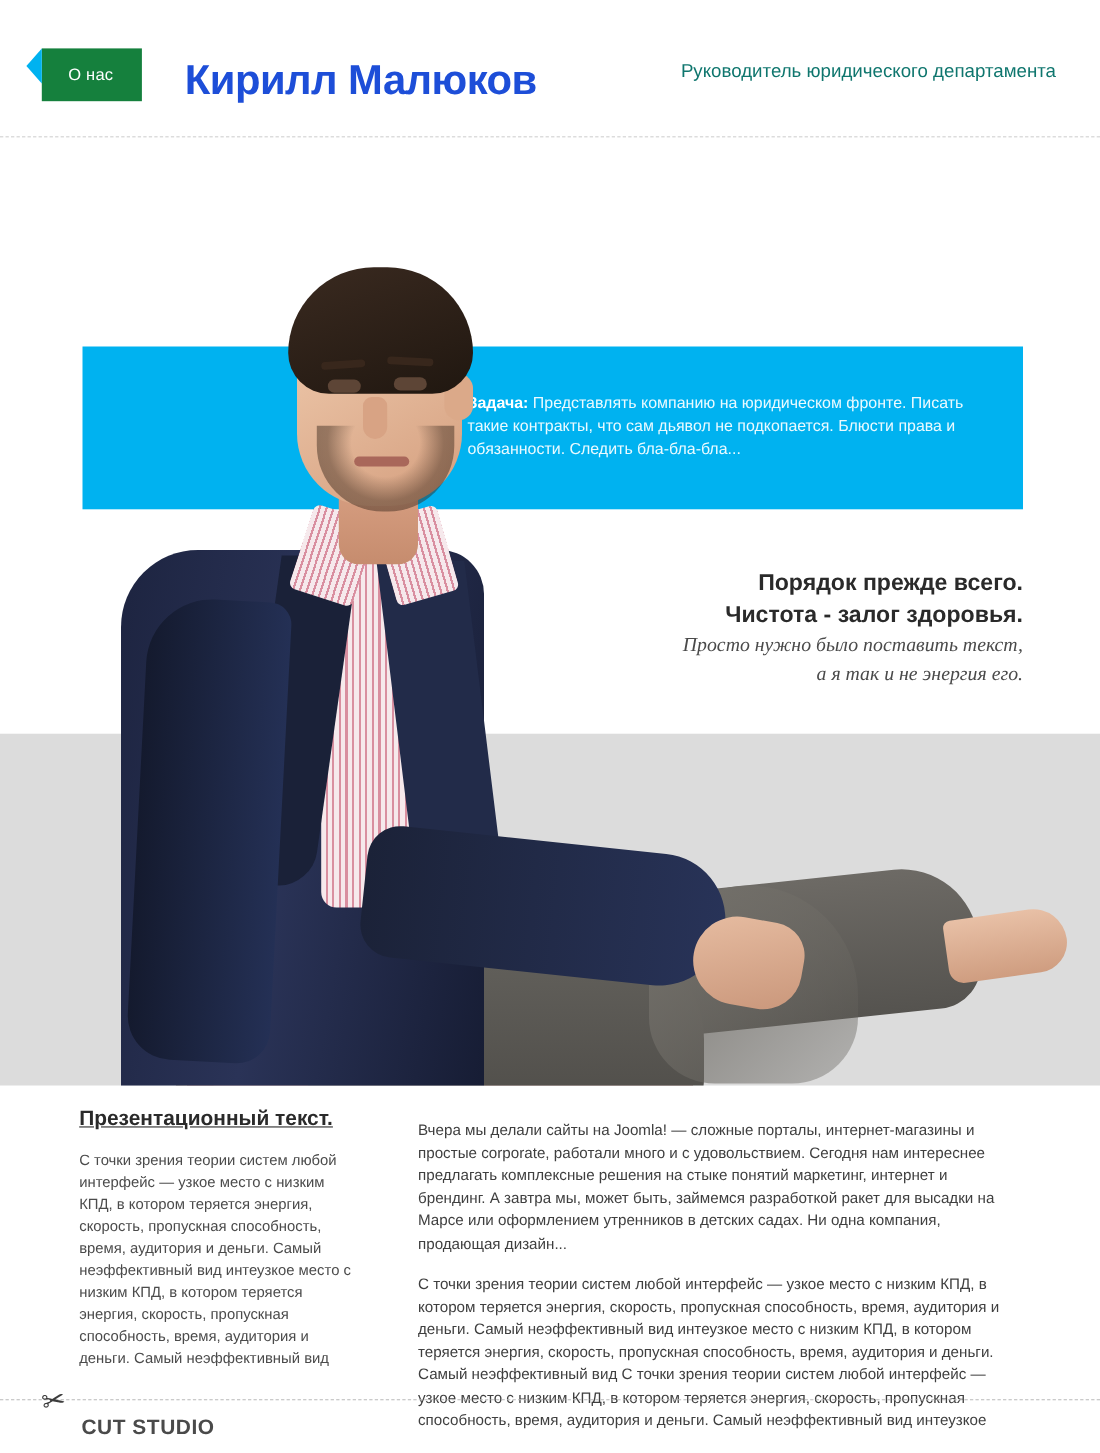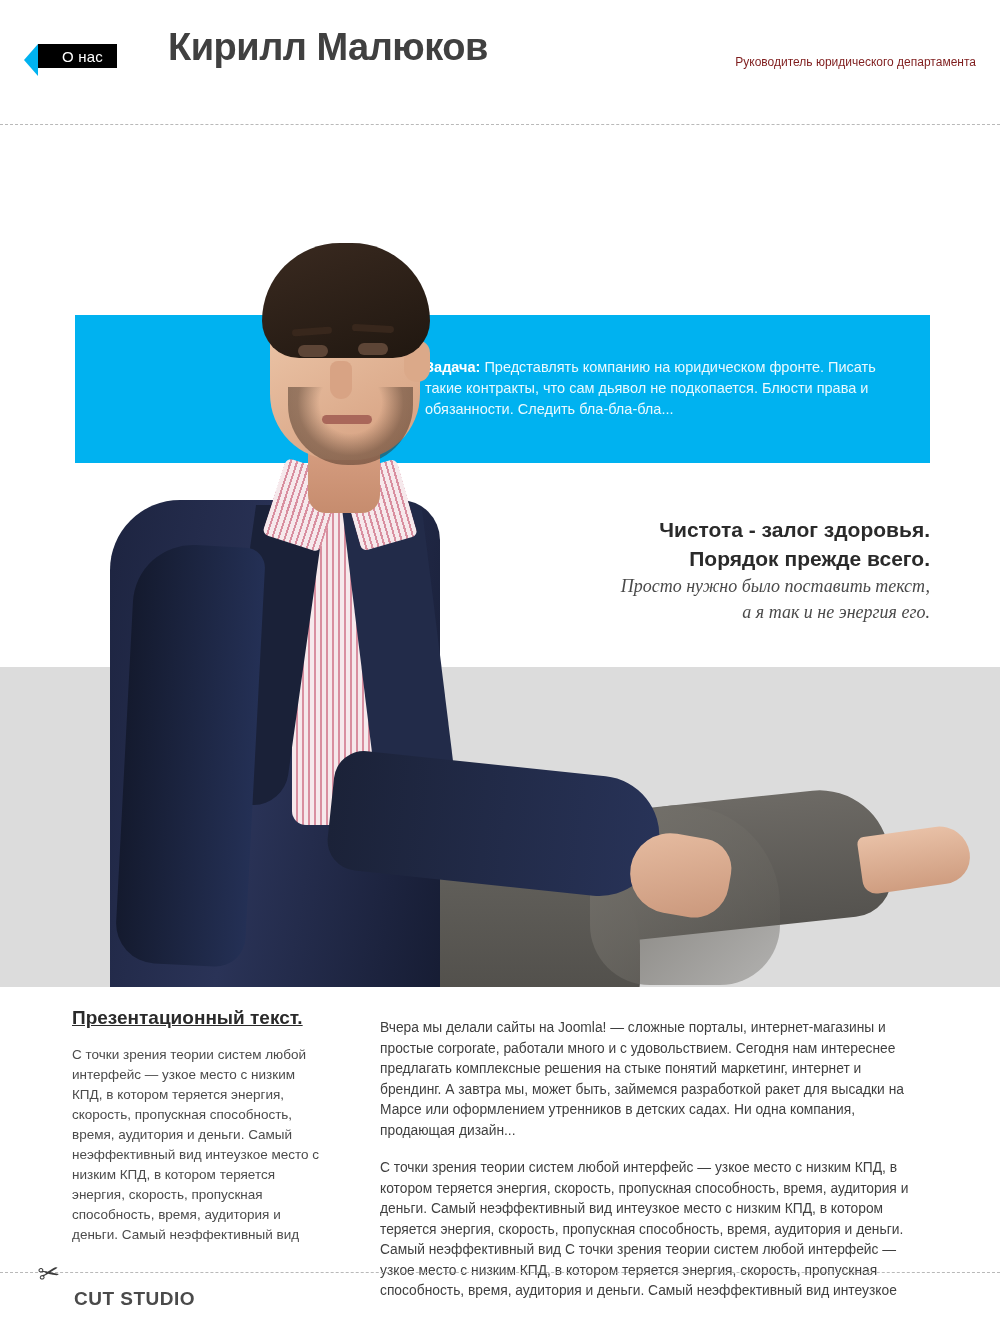--- a/index.html
+++ b/index.html
@@ -20,52 +20,52 @@
   .header {
     position: absolute;
     left: 0; top: 0;
     width: 1000px;
     height: 122px;
     background: #ffffff;
   }
   .tag {
     position: absolute;
     left: 38px; top: 44px;
-    height: 24px;
+    height: 48px;
     display: flex;
     align-items: center;
-    padding: 0 14px 0 24px;
-    background: #000000;
+    padding: 0 26px 0 24px;
+    background: #15803d;
     color: #ffffff;
     font-size: 15px;
     letter-spacing: .2px;
   }
   .tag::before {
     content: "";
     position: absolute;
     left: -14px; top: 0;
     width: 0; height: 0;
     border-top: 16px solid transparent;
     border-bottom: 16px solid transparent;
     border-right: 14px solid #00b2f0;
   }
   .person-name {
     position: absolute;
-    left: 168px; top: 26px;
+    left: 168px; top: 52px;
     font-size: 38px;
     font-weight: bold;
-    color: #404040;
+    color: #1d4ed8;
     letter-spacing: -.5px;
     white-space: nowrap;
   }
   .person-role {
     position: absolute;
-    right: 24px; top: 55px;
-    font-size: 12px;
-    color: #7f1d1d;
+    right: 40px; top: 55px;
+    font-size: 17px;
+    color: #0f766e;
     white-space: nowrap;
   }
   .dashed-rule {
     position: absolute;
     left: 0; top: 124px;
     width: 1000px;
     height: 0;
     border-top: 1px dashed #b9b9b9;
   }
 
@@ -366,22 +366,22 @@
     <div class="ph brow-r"></div>
     <div class="ph eye-l"></div>
     <div class="ph eye-r"></div>
     <div class="ph nose"></div>
     <div class="ph beard"></div>
     <div class="ph mouth"></div>
   </div>
 
   <div class="quote-block">
     <div class="quote-bold">
+      <div>Порядок прежде всего.</div>
       <div>Чистота - залог здоровья.</div>
-      <div>Порядок прежде всего.</div>
     </div>
     <div class="quote-italic">
       <div>Просто нужно было поставить текст,</div>
       <div>а я так и не энергия его.</div>
     </div>
   </div>
 </div>
 
 <div class="bottom">
   <div class="col-left">

